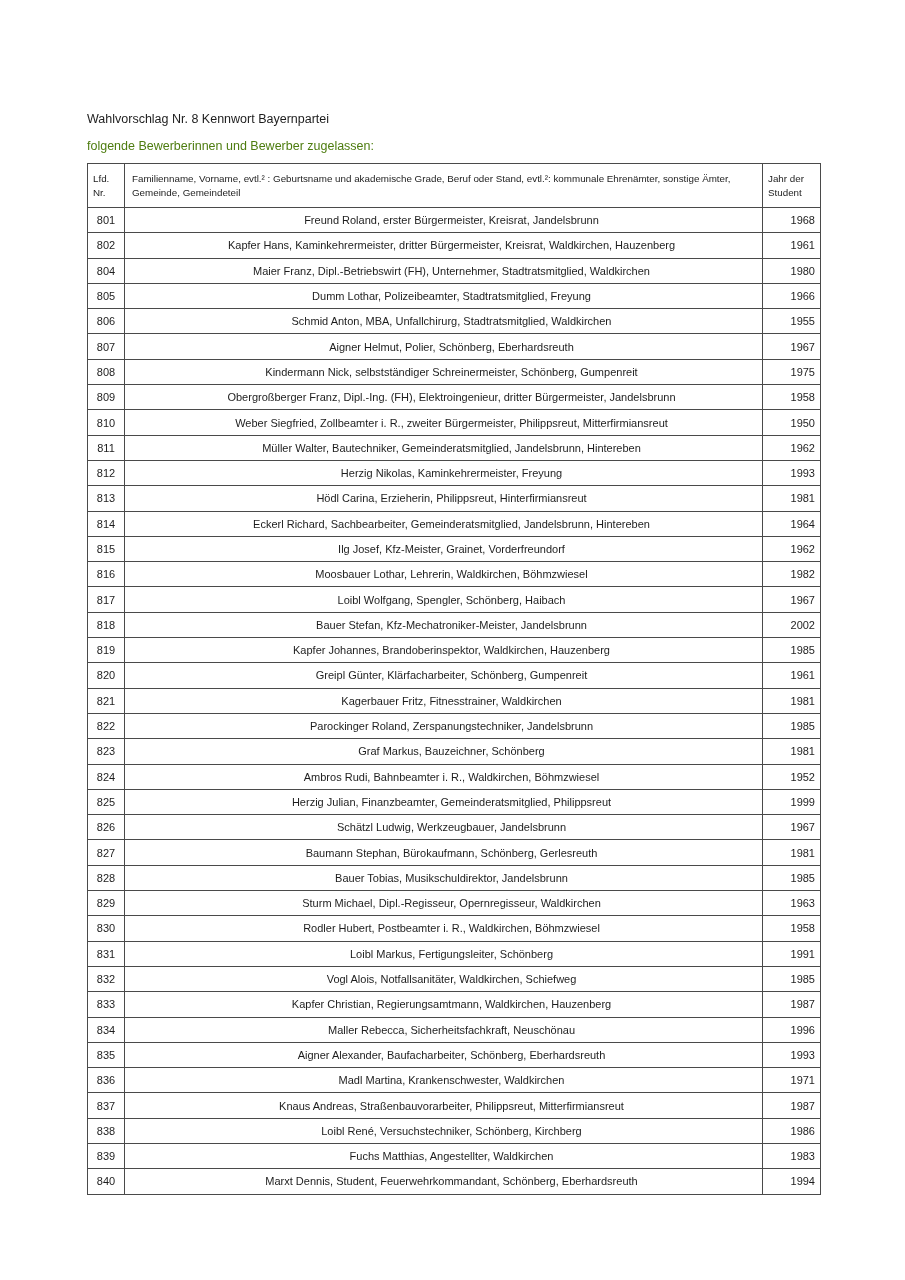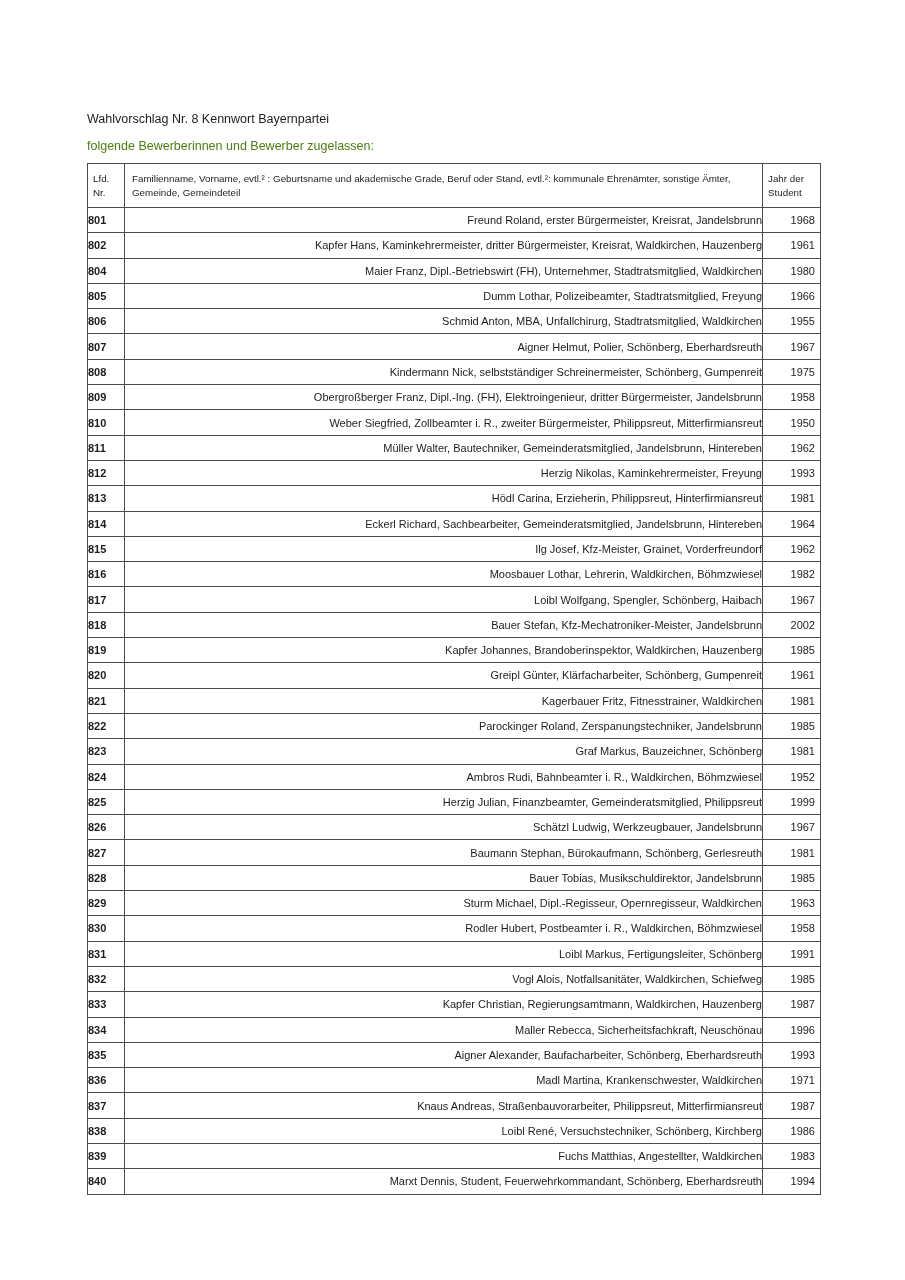--- a/index.html
+++ b/index.html
@@ -72,24 +72,24 @@
   }
   table.candidates tbody td {
     font-size: 11px;
     height: 24.3px;
     vertical-align: middle;
     color: #1d1d1d;
     padding: 0;
     white-space: nowrap;
   }
   table.candidates tbody td.c-nr {
-    font-weight: bold;
+    text-align: center;
   }
   table.candidates tbody td.c-main {
-    text-align: right;
+    text-align: center;
     padding-left: 16px;
   }
   table.candidates tbody td.c-year {
     text-align: right;
     padding-right: 5px;
   }
 </style>
 </head>
 <body>
 

